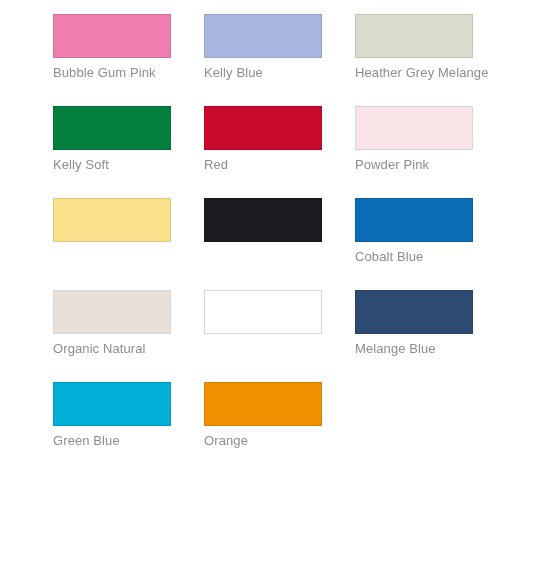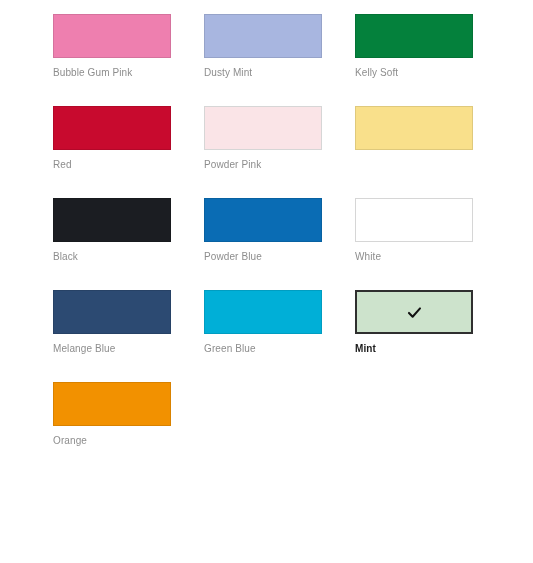--- a/index.html
+++ b/index.html
@@ -57,21 +57,21 @@
     display: none;
     width: 17px;
     height: 17px;
   }
   .swatch-option.is-selected .check-icon {
     display: block;
   }
   .swatch-label {
     display: block;
     margin-top: 8px;
-    font-size: 10px;
+    font-size: 13px;
     line-height: 14px;
     color: #8d8d8d;
     letter-spacing: 0.1px;
     white-space: nowrap;
   }
   .swatch-option.is-selected .swatch-label {
     color: #1b1b1b;
     font-weight: bold;
   }
 </style>
@@ -87,21 +87,29 @@
       </span>
     </span>
     <span class="swatch-label">Bubble Gum Pink</span>
   </div>
       <div class="swatch-option">
     <span class="swatch-chip-wrap">
       <span class="swatch-chip" title="Dusty Blue" style="background-color: rgb(168, 182, 224);">
         
       </span>
     </span>
-    <span class="swatch-label">Dusty Mint</span>
+    <span class="swatch-label">Kelly Blue</span>
+  </div>
+      <div class="swatch-option">
+    <span class="swatch-chip-wrap">
+      <span class="swatch-chip" title="Heather Grey Melange" style="background-color: rgb(216, 221, 206);">
+        
+      </span>
+    </span>
+    <span class="swatch-label">Heather Grey Melange</span>
   </div>
       <div class="swatch-option">
     <span class="swatch-chip-wrap">
       <span class="swatch-chip" title="Kelly Green" style="background-color: rgb(4, 129, 60);">
         
       </span>
     </span>
     <span class="swatch-label">Kelly Soft</span>
   </div>
       <div class="swatch-option">
@@ -126,64 +134,60 @@
         
       </span>
     </span>
   </div>
       <div class="swatch-option">
     <span class="swatch-chip-wrap">
       <span class="swatch-chip" title="Black" style="background-color: rgb(27, 29, 34);">
         
       </span>
     </span>
-    <span class="swatch-label">Black</span>
   </div>
       <div class="swatch-option">
     <span class="swatch-chip-wrap">
       <span class="swatch-chip" title="Cobalt Blue" style="background-color: rgb(10, 108, 180);">
         
       </span>
     </span>
-    <span class="swatch-label">Powder Blue</span>
+    <span class="swatch-label">Cobalt Blue</span>
+  </div>
+      <div class="swatch-option is-light">
+    <span class="swatch-chip-wrap">
+      <span class="swatch-chip" title="Organic Natural" style="background-color: rgb(232, 224, 216);">
+        
+      </span>
+    </span>
+    <span class="swatch-label">Organic Natural</span>
   </div>
       <div class="swatch-option is-light">
     <span class="swatch-chip-wrap">
       <span class="swatch-chip" title="White" style="background-color: rgb(255, 255, 255);">
         
       </span>
     </span>
-    <span class="swatch-label">White</span>
   </div>
       <div class="swatch-option">
     <span class="swatch-chip-wrap">
       <span class="swatch-chip" title="Heather Blue" style="background-color: rgb(44, 74, 114);">
         
       </span>
     </span>
     <span class="swatch-label">Melange Blue</span>
   </div>
       <div class="swatch-option">
     <span class="swatch-chip-wrap">
       <span class="swatch-chip" title="Surf Blue" style="background-color: rgb(0, 175, 215);">
         
       </span>
     </span>
     <span class="swatch-label">Green Blue</span>
   </div>
-      <div class="swatch-option is-selected">
-    <span class="swatch-chip-wrap">
-      <span class="swatch-chip" title="Mint" style="background-color: rgb(205, 227, 204);">
-        <svg class="check-icon" viewBox="0 0 20 20" aria-hidden="true">
-          <path d="M3.5 10.5 L7.8 15 L16.5 5.2" fill="none" stroke="#111111" stroke-width="2.4" stroke-linecap="round" stroke-linejoin="round"></path>
-        </svg>
-      </span>
-    </span>
-    <span class="swatch-label">Mint</span>
-  </div>
       <div class="swatch-option">
     <span class="swatch-chip-wrap">
       <span class="swatch-chip" title="Orange" style="background-color: rgb(242, 145, 0);">
         
       </span>
     </span>
     <span class="swatch-label">Orange</span>
   </div>
     </div>
 </div>

